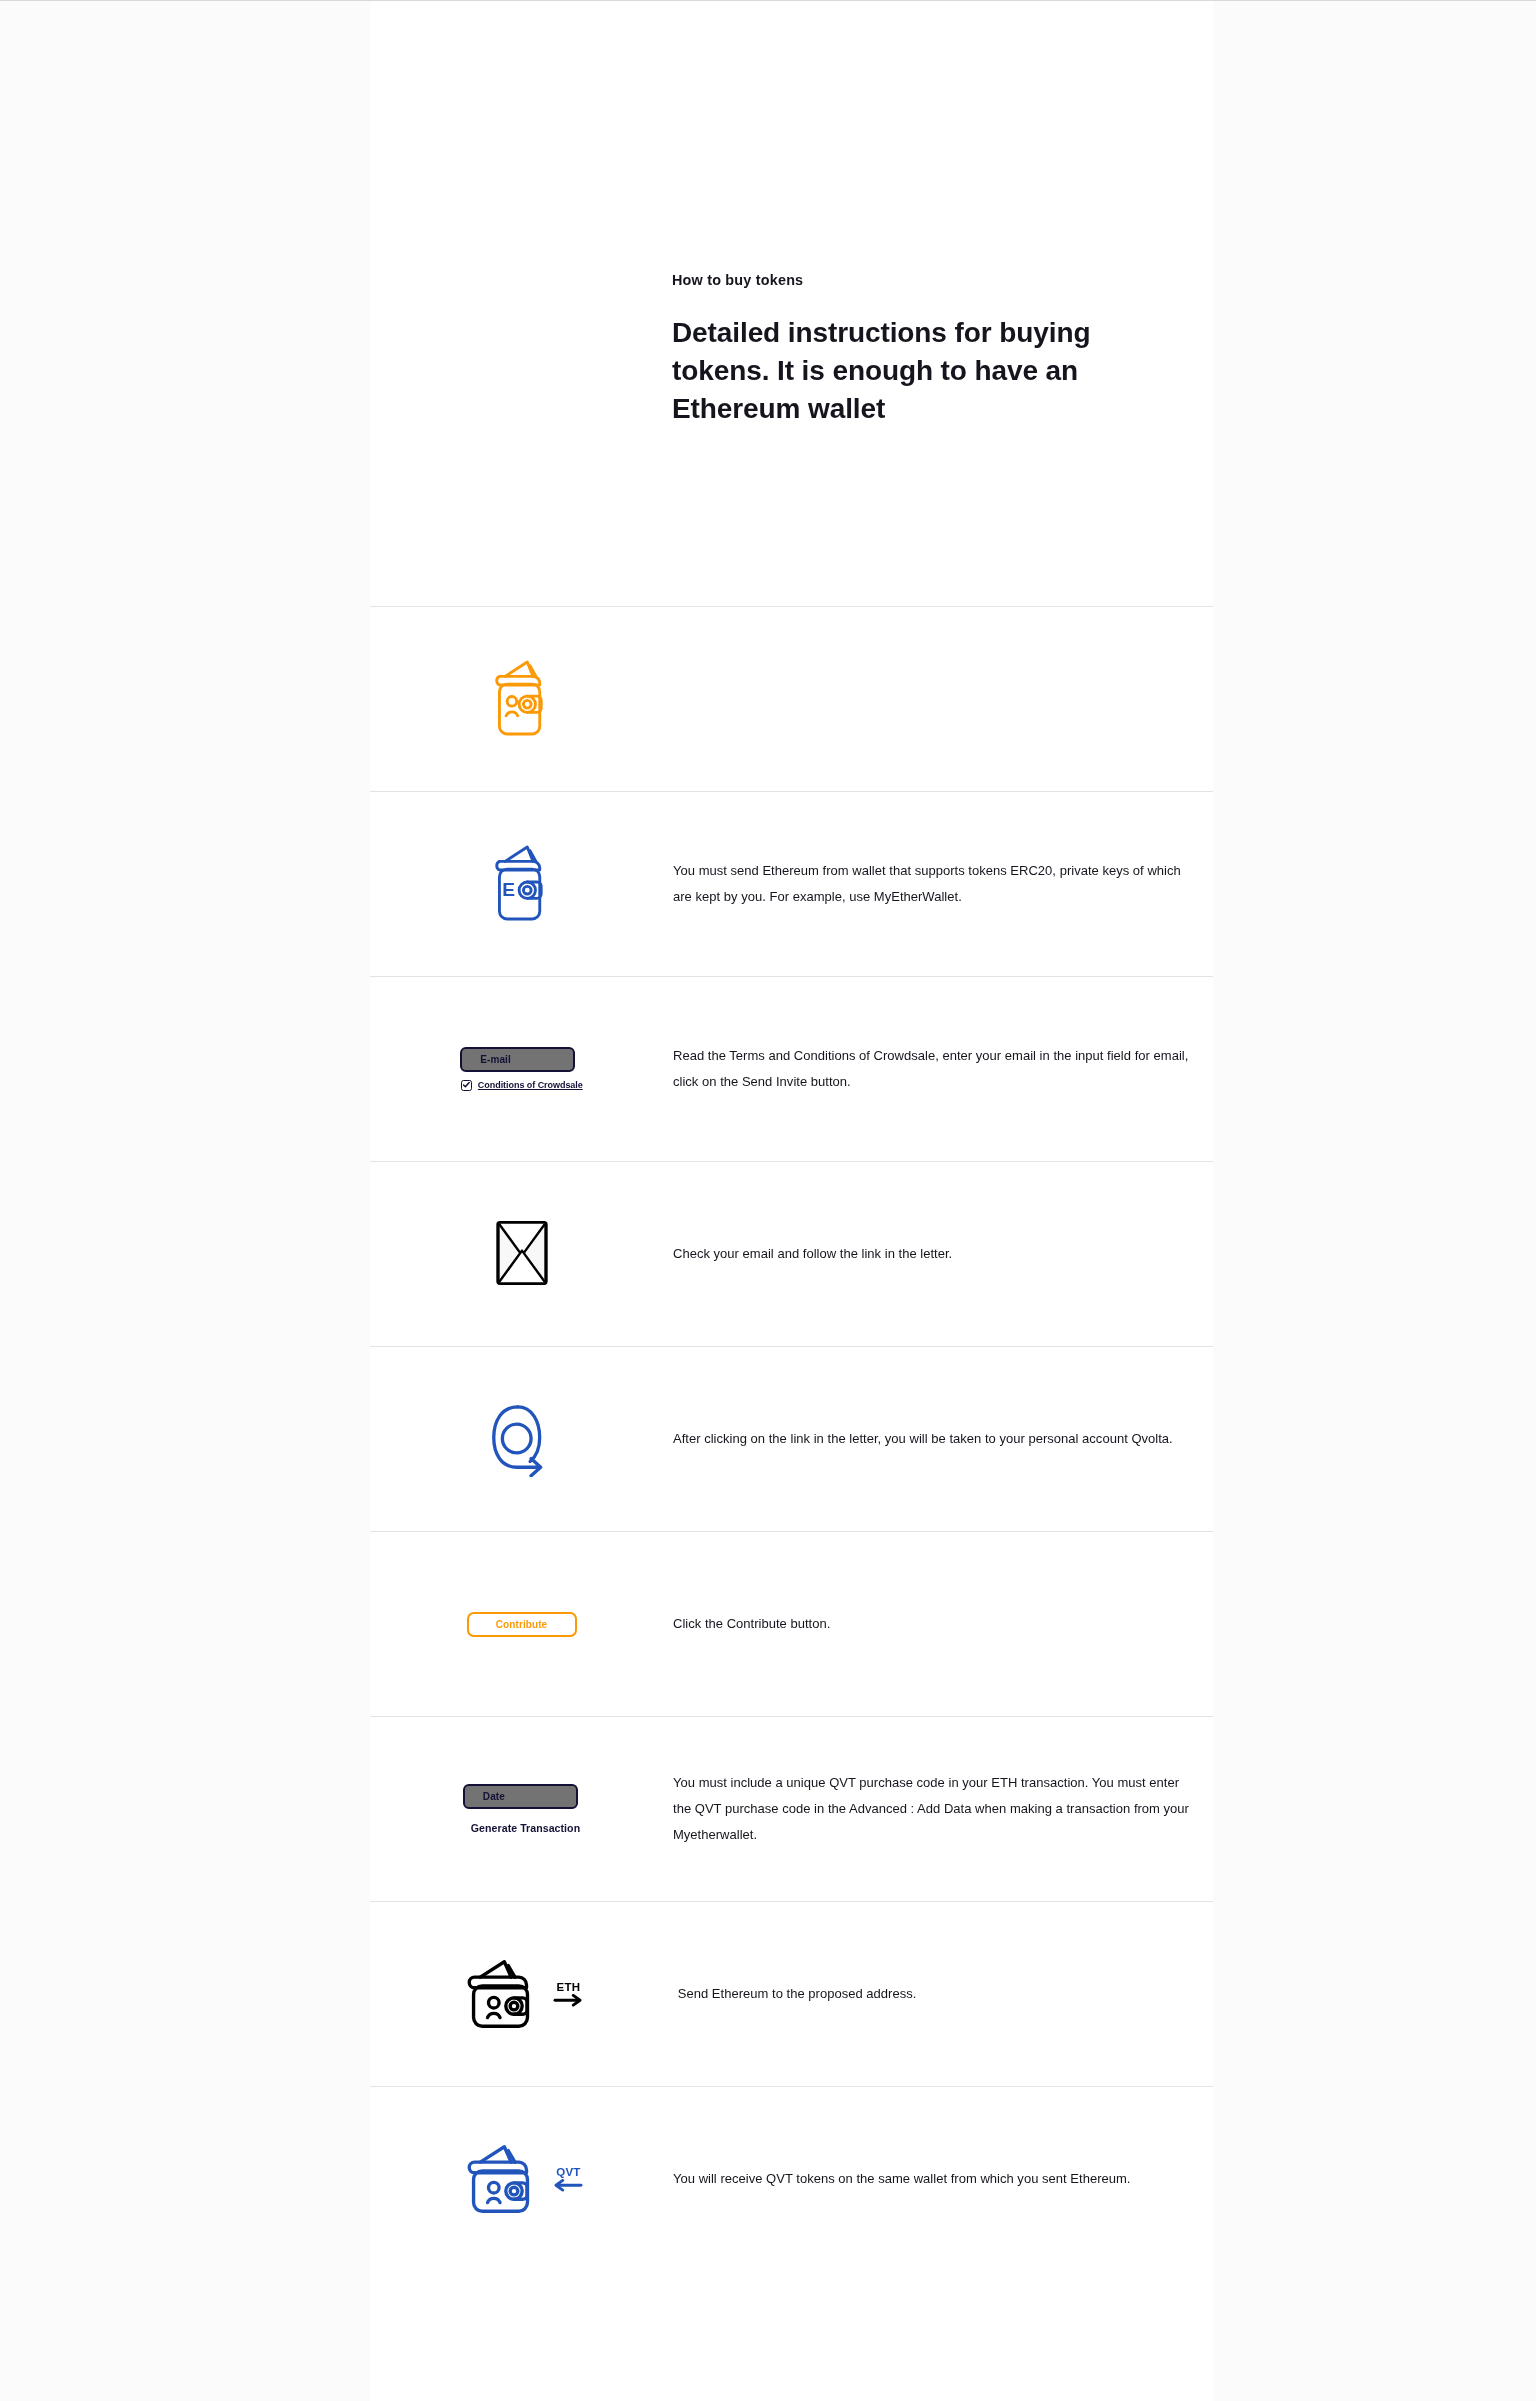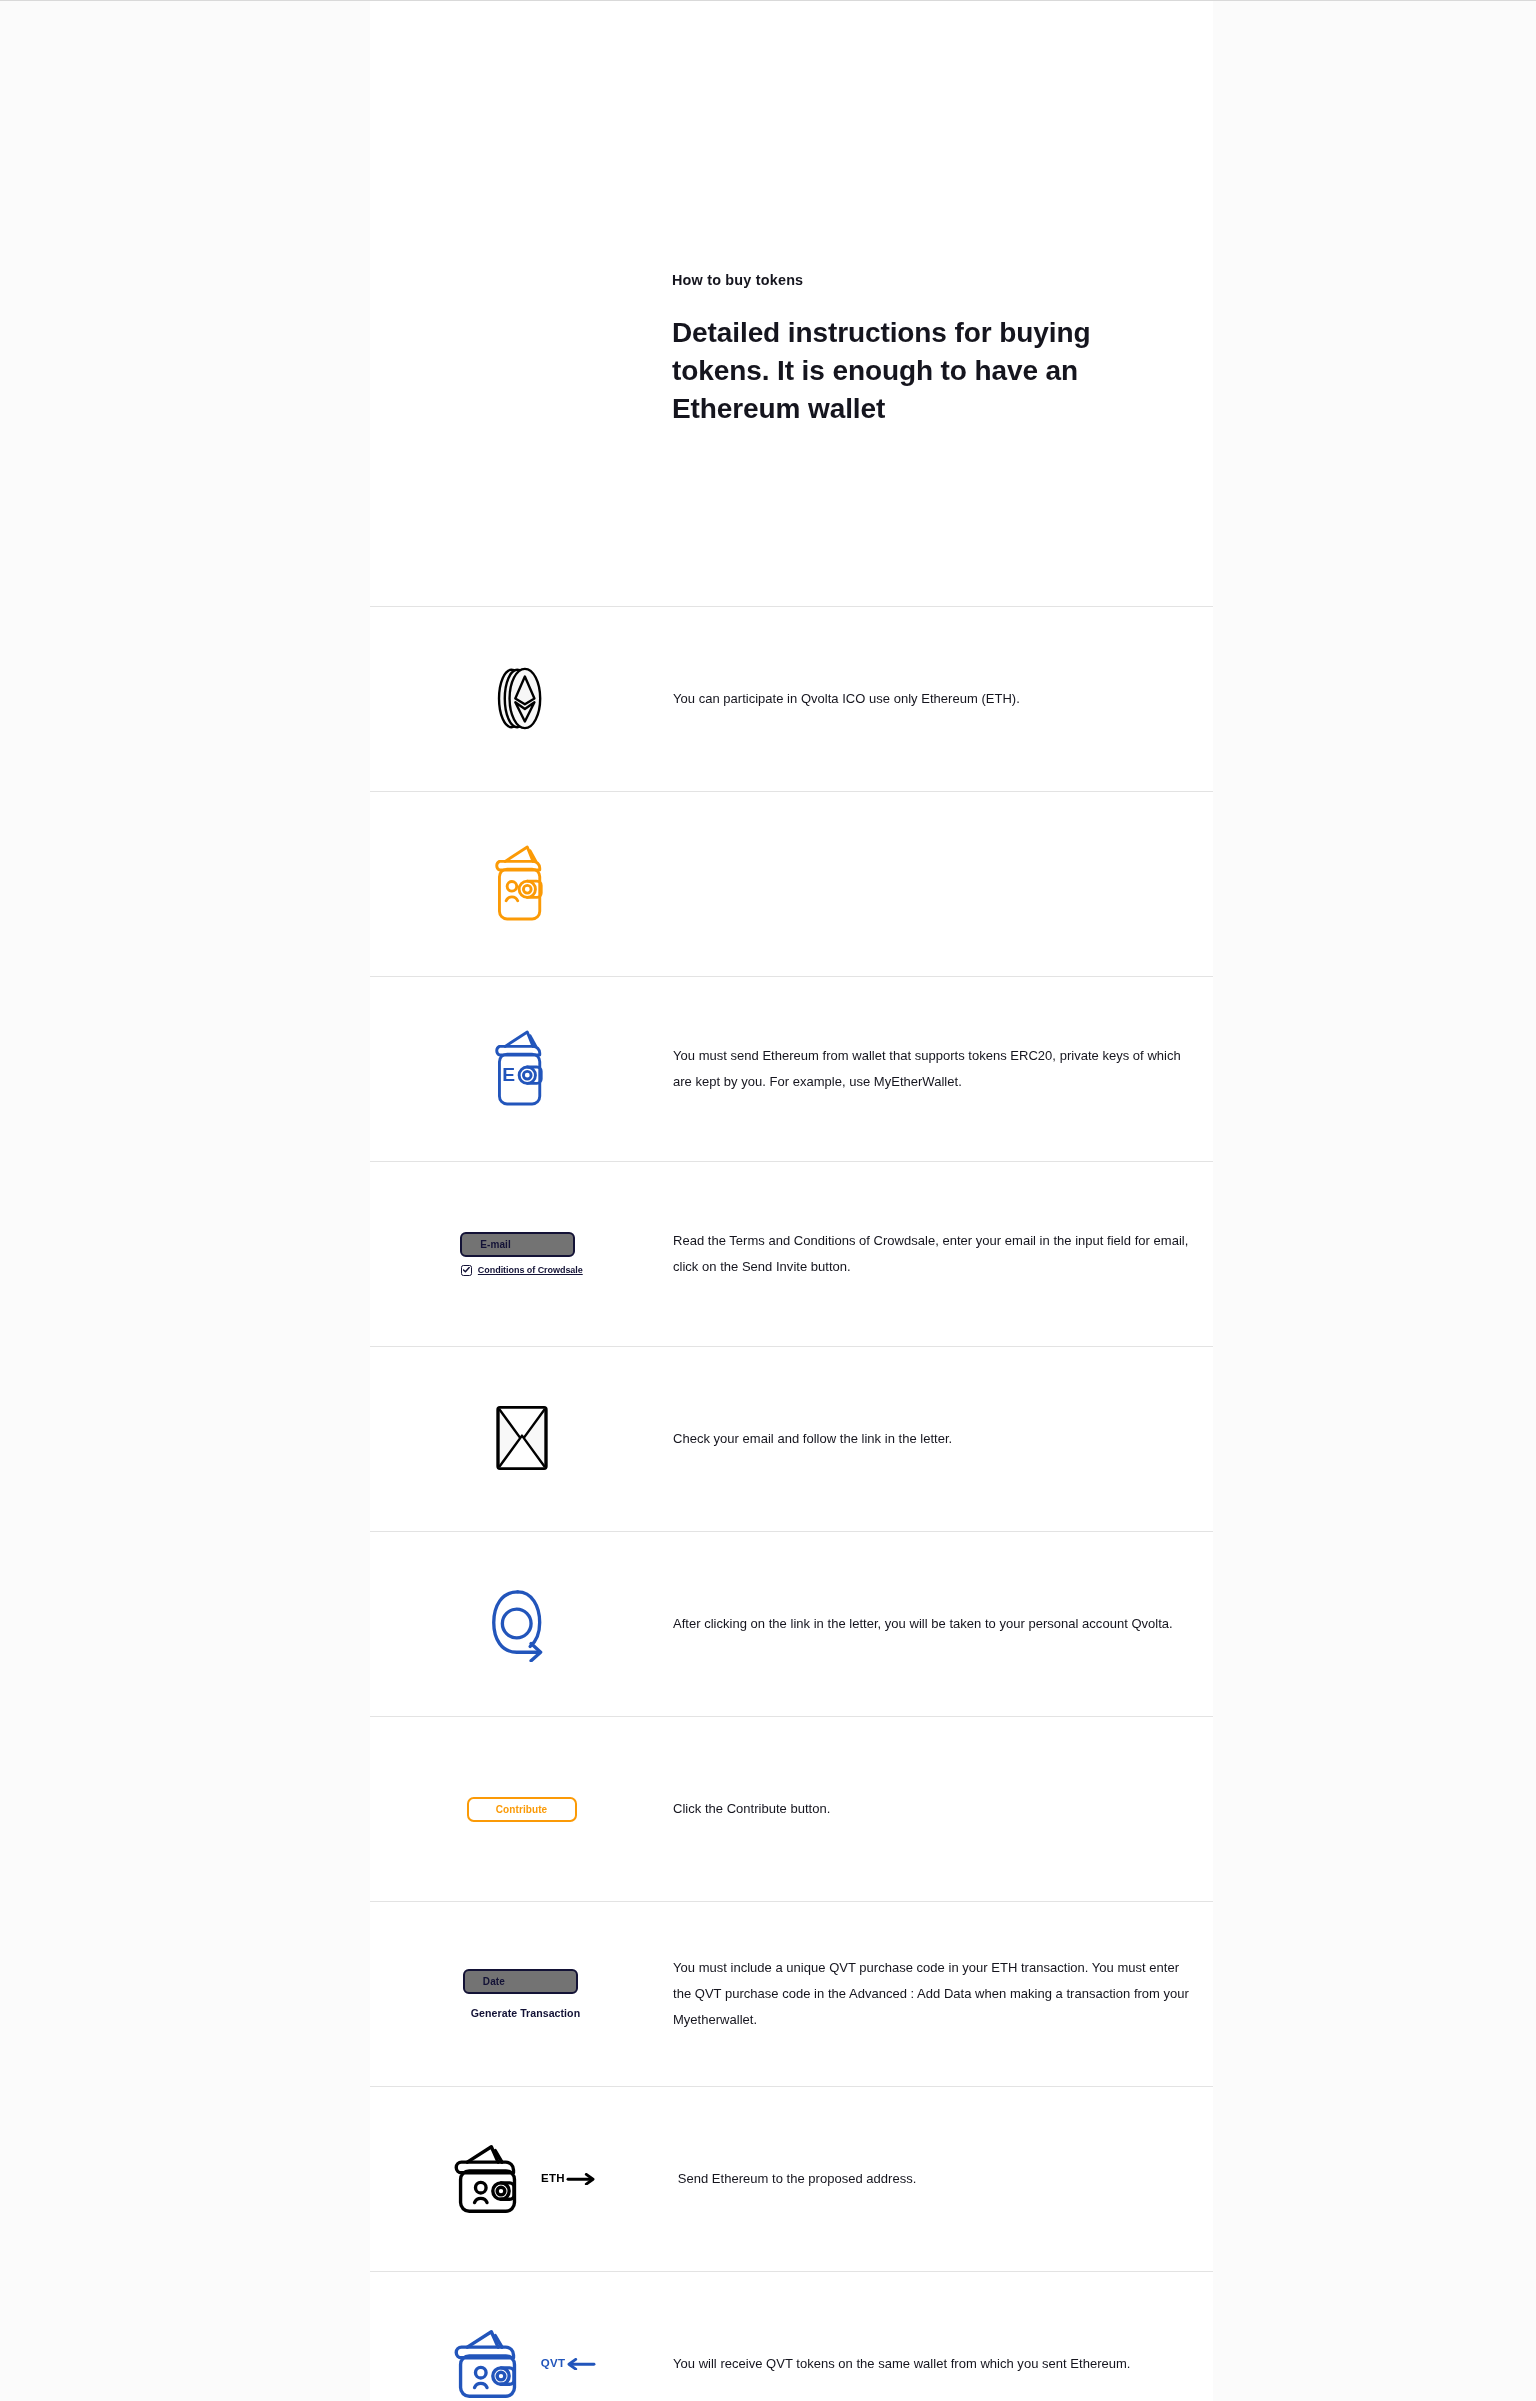--- a/index.html
+++ b/index.html
@@ -154,21 +154,21 @@
   }
   .stack-v { display: flex; flex-direction: column; align-items: flex-start; }
 
   .wallet-arrow-wrap {
     display: flex;
     align-items: center;
     gap: 1.9px;
   }
   .arrow-block {
     display: flex;
-    flex-direction: row;
+    flex-direction: column;
     align-items: center;
     justify-content: center;
     gap: 1px;
     margin-left: 10px;
   }
   .arrow-label {
     font-size: 11.5px;
     font-weight: 700;
     letter-spacing: 0.3px;
     line-height: 1;
@@ -183,34 +183,20 @@
   <div class="top-rule"></div>
   <div class="sheet"></div>
 
   <div class="header">
     <div class="eyebrow">How to buy tokens</div>
     <div class="headline">Detailed instructions for buying tokens. It is enough to have an Ethereum wallet</div>
   </div>
 
   <div class="rows">
 
-    <div class="row">
-      <div class="row-icon">
-        <span>
-          <svg width="58" height="67" viewBox="0 0 120 140">
-            <ellipse cx="38" cy="70" rx="26" ry="60" fill="#f7f7f7" stroke="#000" stroke-width="5"></ellipse>
-            <ellipse cx="50" cy="70" rx="26" ry="60" fill="#f7f7f7" stroke="#000" stroke-width="5"></ellipse>
-            <ellipse cx="66" cy="70" rx="32" ry="62" fill="#f7f7f7" stroke="#000" stroke-width="5"></ellipse>
-            <polygon points="66,24 86,70 66,82 46,70" fill="none" stroke="#000" stroke-width="5" stroke-linejoin="round"></polygon>
-            <polygon points="66,92 86,78 66,118 46,78" fill="none" stroke="#000" stroke-width="5" stroke-linejoin="round"></polygon>
-          </svg>
-        </span>
-      </div>
-      <div class="row-text">You can participate in Qvolta ICO use only Ethereum (ETH).</div>
-    </div>
 
     <div class="row">
       <div class="row-icon">
         <span>
           <svg width="72" height="82" viewBox="0 0 150 170">
             <g fill="none" stroke="#fb9a06" stroke-width="6" stroke-linejoin="round" stroke-linecap="round">
               <path d="M28 40 h70 a14 14 0 0 1 14 14 v4 H28 a10 10 0 0 1 0 -18 z"></path>
               <path d="M40 40 L86 10 L98 40"></path>
               <path d="M92 18 L104 40"></path>
               <rect x="28" y="56" width="84" height="104" rx="16"></rect>

